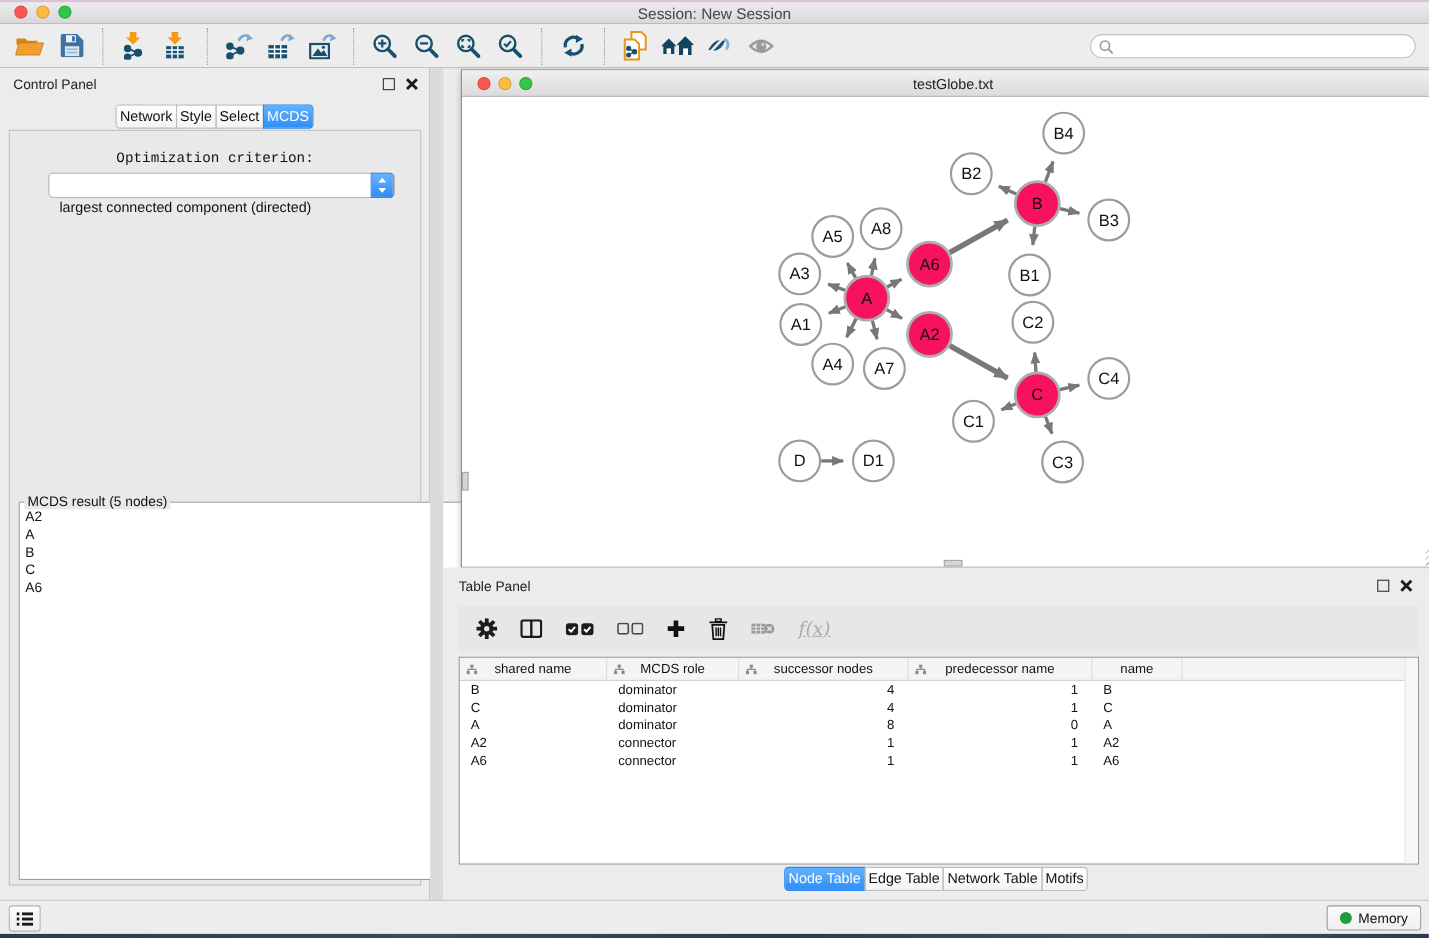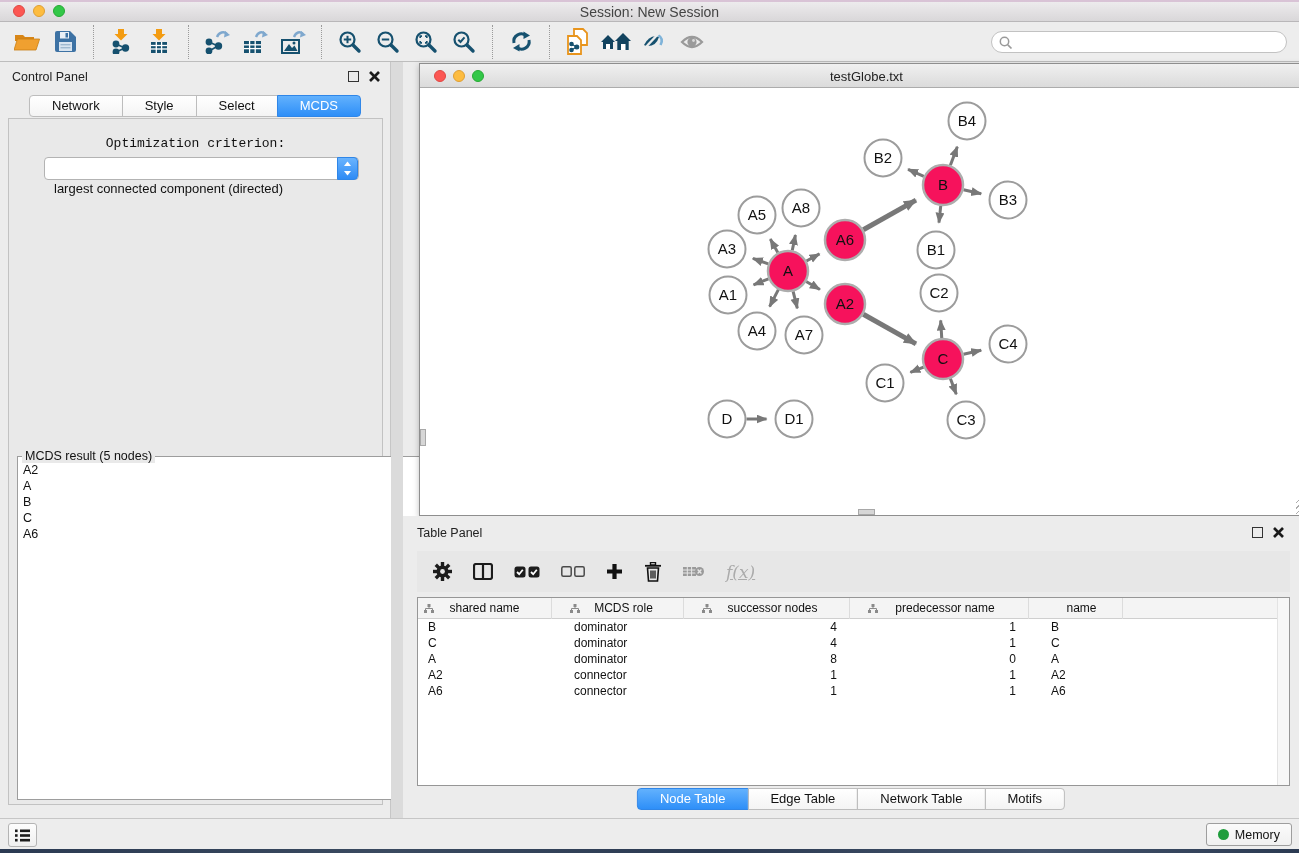--- a/index.html
+++ b/index.html
@@ -25,21 +25,21 @@
     border:1px solid #C2C2C2; border-radius:12px; position:relative; display:flex; align-items:center; }
   .search-box input { border:none; outline:none; background:transparent; font-size:12px; margin-left:24px; width:260px; }
   .search-box svg { position:absolute; left:7px; top:4px; }
 
   
   .control-panel { position:absolute; left:0; top:62px; width:391px; height:756px; background:#ECECEC; border-right:1px solid #C6C6C6; }
   .cp-head { position:absolute; top:8px; left:12px; font-size:12.5px; color:#222; }
   .win-mini { position:absolute; top:9px; width:11px; height:11px; border:1.5px solid #333; background:transparent; }
   .win-x { position:absolute; top:8px; width:13px; height:13px; }
   .cp-tabs { position:absolute; top:33px; left:50%; transform:translateX(-50%); display:flex; }
-  .tab { height:22px; line-height:20px; padding:0 22px; font-size:13px; background:linear-gradient(#FFFFFF,#F4F4F4);
+  .tab { height:22px; line-height:20px; padding:0 3px; font-size:13px; background:linear-gradient(#FFFFFF,#F4F4F4);
     border:1px solid #BDBDBD; margin-left:-1px; color:#111; }
   .tab:first-child { border-radius:4px 0 0 4px; margin-left:0; }
   .tab:last-child { border-radius:0 4px 4px 0; }
   .tab.active { background:linear-gradient(#62B1FD,#2E8FF8); border-color:#2F86E8; color:#fff; }
   .cp-content { position:absolute; left:8px; top:56px; width:375px; height:687px; background:#E9E9E9; border:1px solid #C2C2C2; }
   .opt-label { position:absolute; top:17px; left:0; right:0; text-align:center; font-size:13px;font-family:Liberation Mono, monospace; }
   .dropdown { position:absolute; top:38px; left:35px; width:315px; height:23px; background:#fff;
     border:1px solid #B3B3B3; border-radius:4px; font-size:13px; }
   .dropdown .dval { position:absolute; left:9px; top:3px;margin-top:20px; }
   .dropdown .stepper { position:absolute; right:0; top:-1px; width:21px; height:23px; border-radius:0 4px 4px 0;
@@ -70,21 +70,21 @@
     background:repeating-linear-gradient(135deg, transparent 0 3px, #ABABAB 3px 4px); }
 
   
   .table-panel { position:absolute; left:403px; top:516px; width:896px; height:302px; background:#ECECEC; }
   .tp-head { position:absolute; top:10px; left:14px; font-size:12.5px; color:#222; }
   .tp-toolbar { position:absolute; left:14px; top:35px; right:9px; height:41px; background:#E7E7E7;
     display:flex; align-items:center; gap:21px; padding-left:16px; }
   .tp-toolbar .tbtn { width:auto; }
   .fx { font-family:"DejaVu Serif", serif; font-style:italic; font-size:17px; color:#ABABAB;text-decoration:underline; }
   .ntable { position:absolute; left:14px; top:81px; right:9px; height:189px; background:#fff; border:1px solid #969696; overflow:hidden; }
-  .trow { display:grid; grid-template-columns:134px 120px 154px 167px 82px 1fr;gap:12px; }
+  .trow { display:grid; grid-template-columns:134px 120px 154px 167px 82px 1fr; }
   .thead { height:21px; background:#F4F4F4; border-bottom:1px solid #CFCFCF; }
   .hcell { position:relative; text-align:center; font-size:12px; line-height:21px; border-right:1px solid #DCDCDC; color:#111; }
   .hcell.noborder { border-right:none; }
   .hcell svg { position:absolute; left:6px; top:6px; }
   .drow { height:16px; font-size:12px; line-height:16px; }
   .dcell { padding-left:10px; white-space:nowrap; }
   .dcell.num { text-align:right; padding-right:13px; }
   .ntable .vtrack { position:absolute; right:0; top:0; bottom:0; width:12px; background:#F7F7F7; border-left:1px solid #E3E3E3; }
   .tp-tabs { position:absolute; top:272px; left:50%; transform:translateX(-50%); display:flex; }
 

